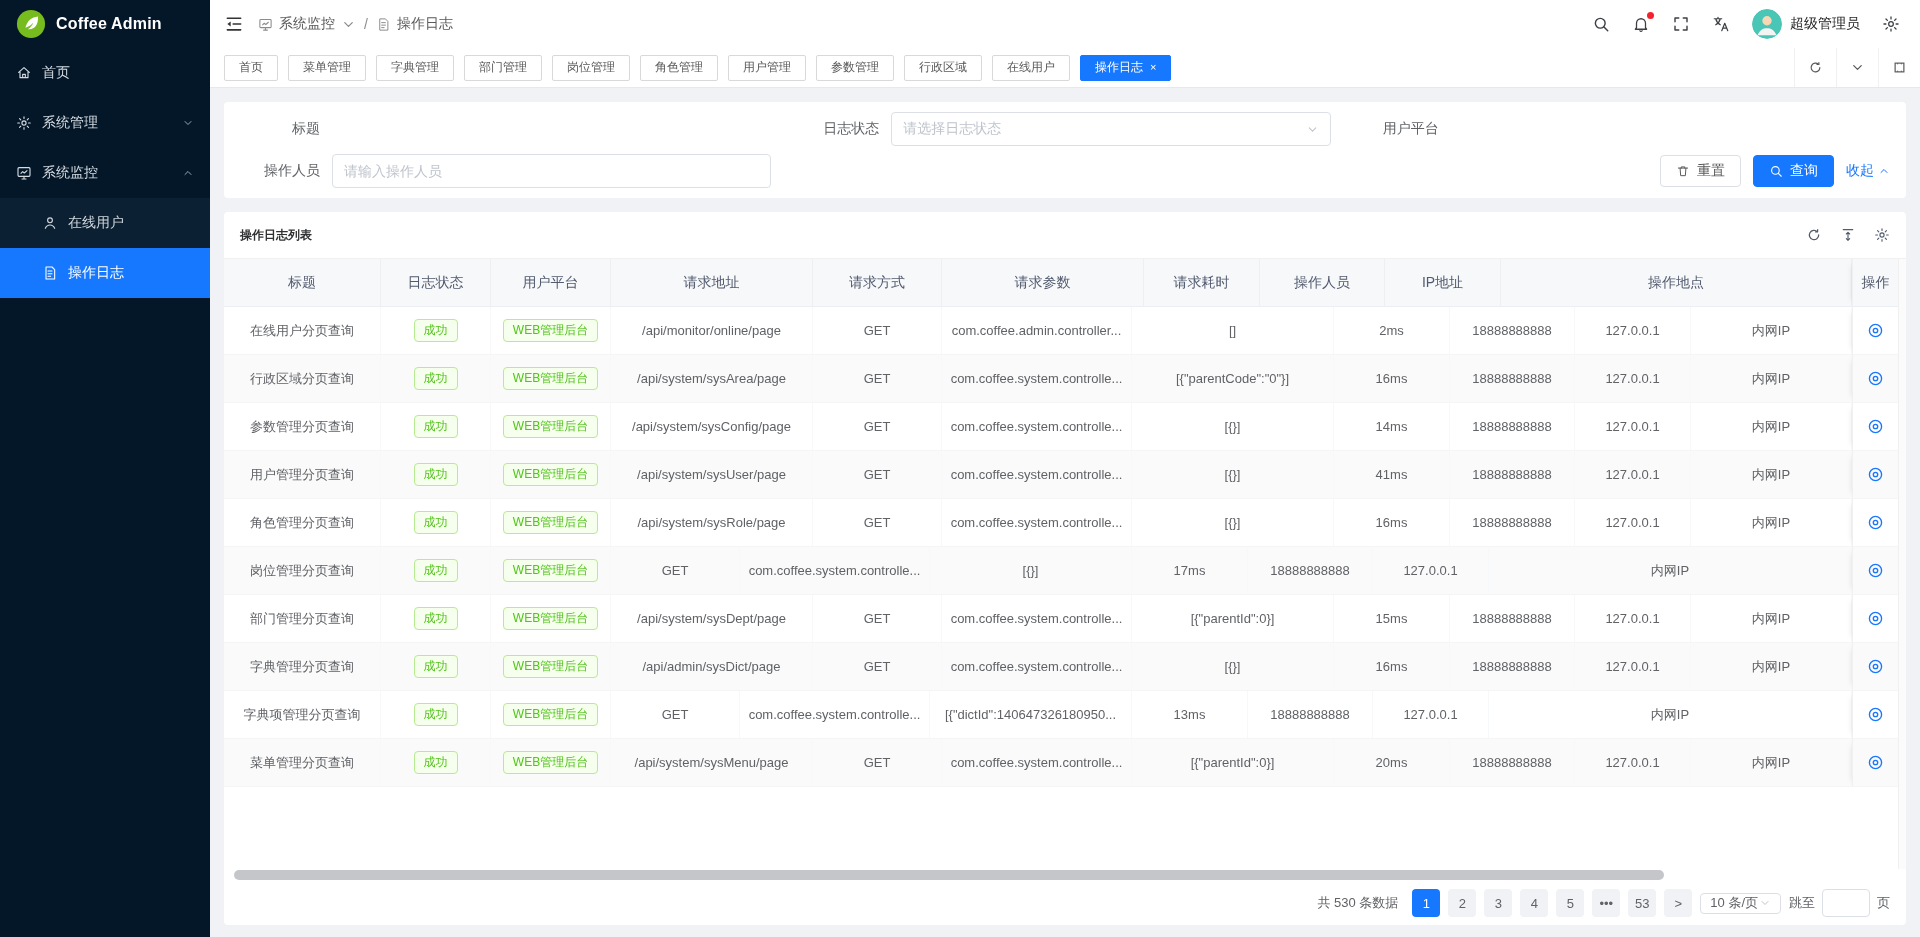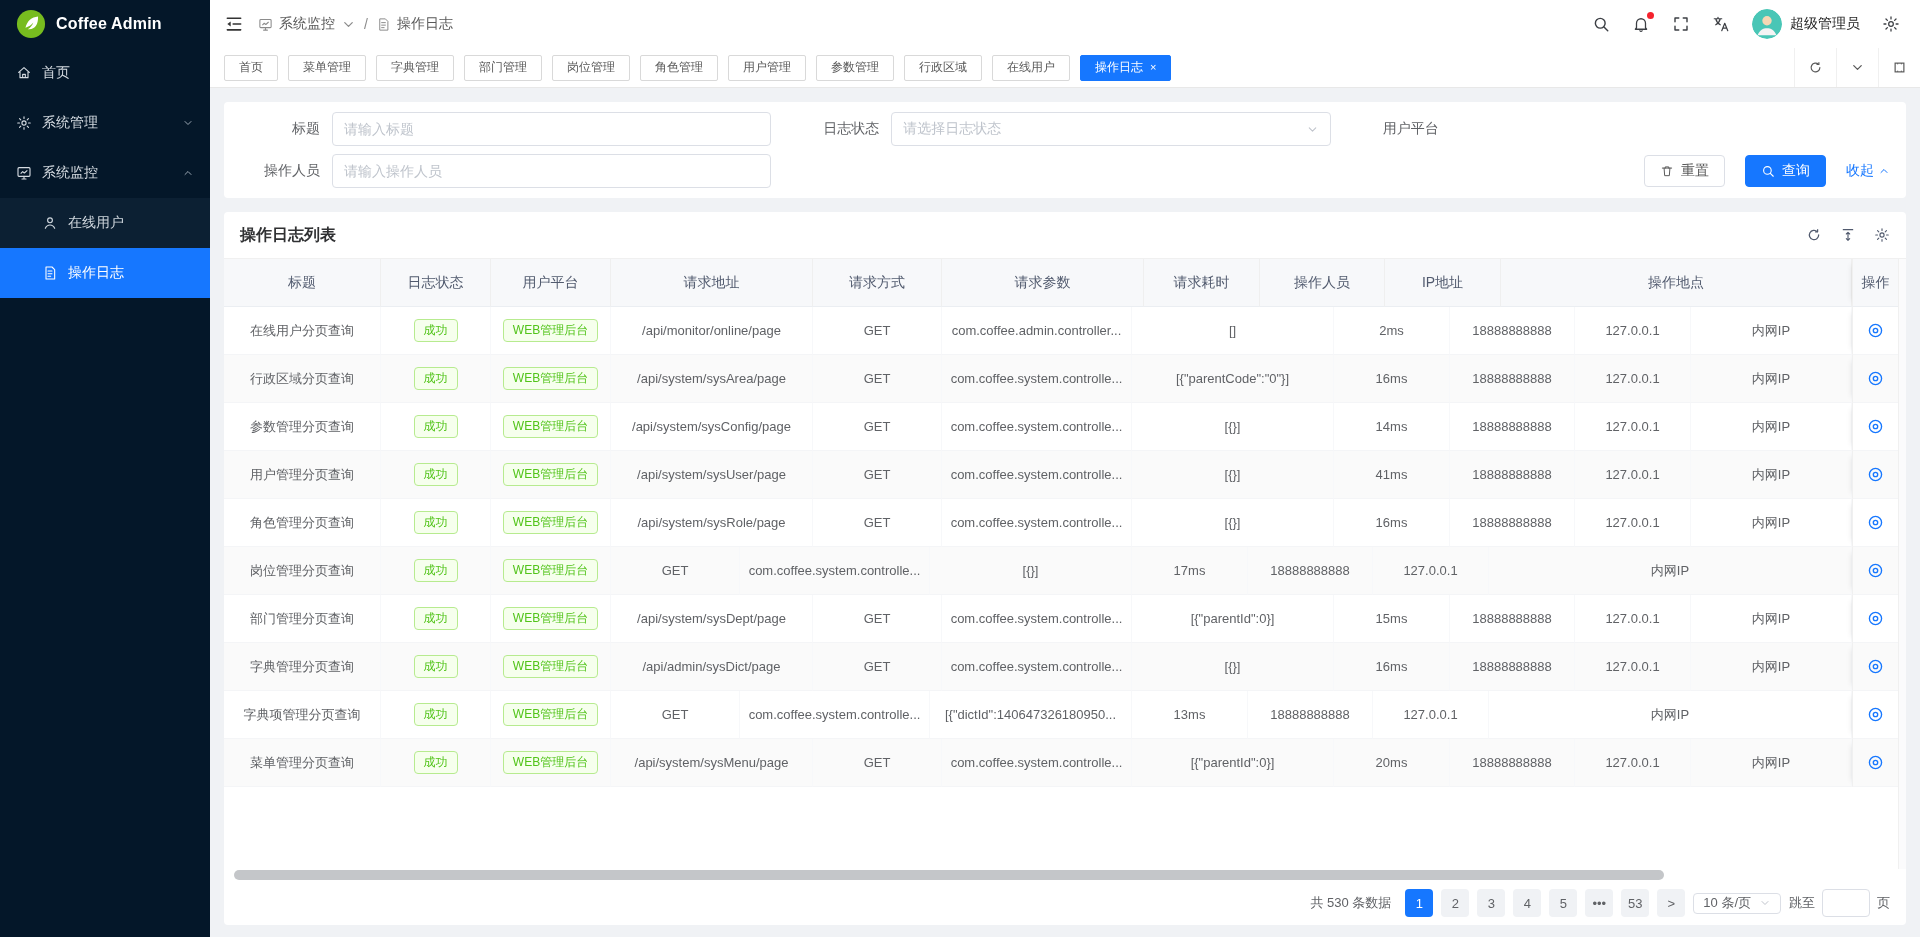--- a/index.html
+++ b/index.html
@@ -52,52 +52,52 @@
   
   .filter-card { padding:10px 16px; flex-shrink:0; }
   .f-grid { display:grid; grid-template-columns:1fr 1fr 1fr; column-gap:28px; row-gap:8px; }
   .f-item { display:flex; align-items:center; gap:12px; height:34px; }
   .f-label { width:80px; text-align:right; font-size:14px; color:#606266; flex-shrink:0; }
   .control { flex:1; height:34px; border:1px solid #dcdfe6; border-radius:4px; background:#fff; display:flex; align-items:center; padding:0 11px; font-size:14px; color:#333; }
   input.control::placeholder { color:#bfc4cc; }
   .select { cursor:pointer; }
   .select .ph { color:#bfc4cc;text-align:center; }
   .select .chev { margin-left:auto; width:13px; height:13px; color:#c0c4cc; }
-  .f-actions { grid-column:2 / -1; display:flex; align-items:center; justify-content:flex-end; gap:20px; height:34px; }
+  .f-actions { grid-column:2 / -1; display:flex; align-items:center; justify-content:flex-end; gap:12px; height:34px; }
   .btn { height:32px; padding:0 15px; border:1px solid #dcdfe6; border-radius:4px; background:#fff; color:#595959; font-size:14px; display:inline-flex; align-items:center; gap:7px; cursor:pointer; font-family:inherit; }
   .btn .ic { width:14px; height:14px; }
   .btn.primary { background:#1677ff; border-color:#1677ff; color:#fff; }
   .collapse-link { color:#1677ff; font-size:14px; display:flex; align-items:center; gap:4px; cursor:pointer; }
   .collapse-link .ic { width:12px; height:12px; }
 
   
   .table-card { flex:1; display:flex; flex-direction:column; min-height:0; overflow:hidden; }
   .card-head { height:46px; display:flex; align-items:center; padding:0 16px; flex-shrink:0; }
-  .card-head h3 { font-size:16px; font-weight:600; color:#303133; }
+  .card-head h3 { font-size:12px; font-weight:600; color:#303133; }
   .card-tools { margin-left:auto; display:flex; gap:18px; color:#515a6e; }
   .card-tools .ic { width:16px; height:16px; cursor:pointer; }
 
   .table-wrap { flex:1; position:relative; padding-right:8px; min-height:0; overflow:hidden; border-top:1px solid #f0f0f0; }
   .vtrack { position:absolute; top:0; right:0; bottom:0; width:8px; background:#fbfbfc; border-left:1px solid #f0f0f0; }
   .thead, .tr { display:flex; }
   .th { height:48px; background:#f7f8fa; display:flex; align-items:center; justify-content:center; font-size:14px; color:#515a6e; border-bottom:1px solid #ebeef2; border-right:1px solid #efefef; overflow:hidden; white-space:nowrap; }
   .td { height:48px; display:flex; align-items:center; justify-content:center; font-size:13px; color:#606266; border-bottom:1px solid #f4f5f7; border-right:1px solid #f7f8fa; overflow:hidden; white-space:nowrap; }
   .tr.even .td { background:#fafafa; }
   .th.op, .td.op { border-right:none; border-left:1px solid #f0f0f0; box-shadow:-6px 0 6px -6px rgba(0,0,0,.10); }
   .badge { font-size:12px; color:#52c41a; background:#f6ffed; border:1px solid #b7eb8f; border-radius:4px; padding:3px 9px; line-height:1.2; }
   .eye { width:17px; height:17px; color:#1677ff; cursor:pointer; }
 
   .hscroll { height:12px; position:relative; flex-shrink:0; }
   .hscroll .thumb { position:absolute; left:10px; top:1px; height:10px; width:85%; background:#c4c6c9; border-radius:5px; cursor:pointer; }
 
   .pagination { height:44px; display:flex; align-items:center; justify-content:flex-end; gap:8px; padding:0 16px; font-size:13px; color:#606266; flex-shrink:0; }
   .pg-total { margin-right:6px; }
   .page-btn { min-width:28px; height:28px; padding:0 6px; border-radius:4px; background:#f0f2f5; display:flex; align-items:center; justify-content:center; font-size:13px; color:#606266; cursor:pointer; }
   .page-btn.active { background:#1677ff; color:#fff; }
-  .page-size { height:21px; border:1px solid #dcdfe6; border-radius:4px; padding:0 9px; display:flex; align-items:center; gap:8px; cursor:pointer; background:#fff; }
+  .page-size { height:21px; border:1px solid #dcdfe6; border-radius:4px; padding:0 9px; display:flex; align-items:center; gap:1px; cursor:pointer; background:#fff; }
   .page-size .ic { width:12px; height:12px; color:#c0c4cc; }
   .jump { display:flex; align-items:center; gap:7px; }
   .jump-input { width:48px; height:28px; border:1px solid #dcdfe6; border-radius:4px; padding:0 6px; font-size:13px; }
 </style>
 </head>
 <body>
 
 <div class="app">
 
   <aside class="sidebar">
@@ -313,21 +313,20 @@
           </span>
       </div>
     </div>
 
     <div class="content">
 
       <section class="card filter-card">
         <div class="f-grid">
           <div class="f-item">
             <label class="f-label">标题</label>
-            <input class="control" placeholder="请输入标题" style="">
           </div>
           <div class="f-item">
             <label class="f-label">日志状态</label>
             <div class="control select">
               <span class="ph">请选择日志状态</span>
               <span class="ic chev">
                   <svg viewBox="0 0 24 24">
                     <path d="M6 9l6 6 6-6" fill="none" stroke="currentColor" stroke-width="2" stroke-linecap="round" stroke-linejoin="round"></path>
                   </svg>
                 </span>

